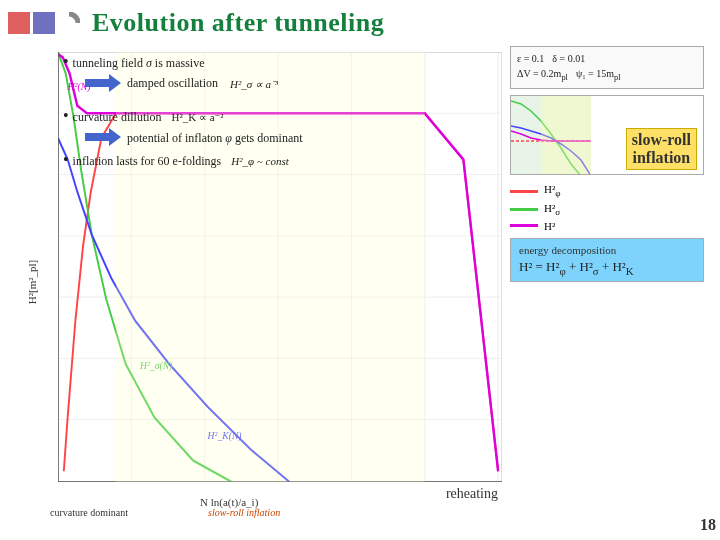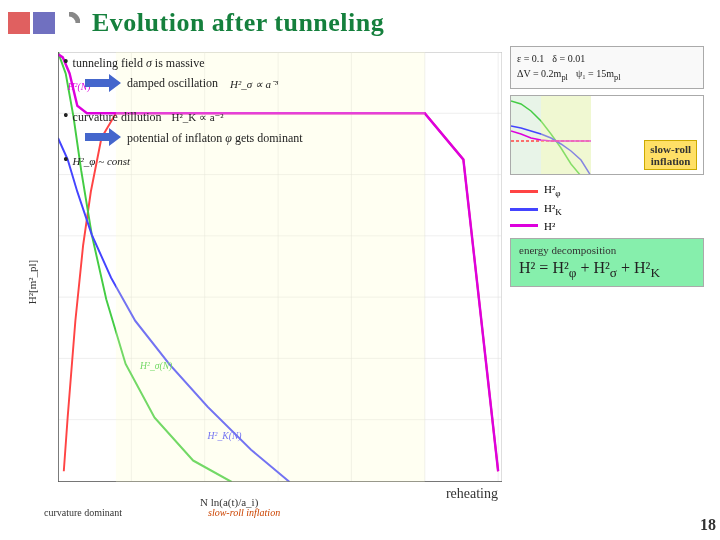--- a/index.html
+++ b/index.html
@@ -83,21 +83,21 @@
       flex: 1;
       display: flex;
       flex-direction: column;
       justify-content: flex-end;
       align-items: flex-end;
       padding: 4px 6px;
     }
     .slowroll-label {
       background: #ffe066;
       color: #333;
-      font-size: 11px;
+      font-size: 16px;
       font-weight: bold;
       padding: 2px 5px;
       border: 1px solid #ccaa00;
       text-align: center;
     }
 
     
     .legend {
       display: flex;
       flex-direction: column;
@@ -114,30 +114,30 @@
     .legend-line {
       width: 28px;
       height: 3px;
       flex-shrink: 0;
     }
 
     
     .energy-box {
       border: 1px solid #aaa;
       padding: 5px 8px;
-      background: #86efac;
+      background: #7dd3fc;
       font-size: 11px;
     }
     .energy-title {
       font-size: 11px;
       color: #333;
       margin-bottom: 3px;
     }
     .energy-formula {
-      font-size: 16px;
+      font-size: 13px;
       color: #222;
     }
 
     
     .chart-svg {
       width: 100%;
       height: 100%;
     }
     .y-axis-label {
       position: absolute;
@@ -230,21 +230,21 @@
 
       <line x1="380" y1="410" x2="456" y2="410" stroke="#3355cc" stroke-width="2"></line>
       <polygon points="456,410 448,406 448,414" fill="#882200"></polygon>
       <circle cx="456" cy="410" r="5" fill="#882200"></circle>
     </svg>
 
     <div style="position:absolute;bottom:14px;left:192px;font-size:11px;color:#333;text-align:center;">
       <span>N    ln(a(t)/a_i)</span>
     </div>
 
-    <div style="position:absolute;bottom:4px;left:36px;font-size:10px;color:#333;">curvature dominant</div>
+    <div style="position:absolute;bottom:4px;left:42px;font-size:10px;color:#333;">curvature dominant</div>
 
     <div style="position:absolute;bottom:4px;left:200px;font-size:10px;color:#cc4400;font-style:italic;">slow-roll inflation</div>
 
     <div style="position:absolute;bottom:20px;right:4px;font-size:14px;color:#333;">reheating</div>
 
     <div style="position:absolute;top:12px;left:55px;right:5px;font-size:12px;color:#222;">
 
       <div style="display:flex;align-items:baseline;gap:4px;margin-bottom:3px;">
         <span style="font-size:16px;line-height:1;">•</span>
         <span>
@@ -268,20 +268,21 @@
 
       <div style="display:flex;align-items:flex-end;gap:6px;margin-left:22px;margin-bottom:6px;">
         <svg width="36" height="18">
           <polygon points="0,5 24,5 24,0 36,9 24,18 24,13 0,13" fill="#4466cc"></polygon>
         </svg>
         <span>potential of inflaton <em>φ</em> gets dominant</span>
       </div>
 
       <div style="display:flex;align-items:baseline;gap:4px;margin-bottom:3px;">
         <span style="font-size:16px;line-height:1;">•</span>
+        <span>inflation lasts for 60 e-foldings &nbsp;</span>
         <span style="font-style:italic;font-size:11px;">H²_φ ~ const</span>
       </div>
     </div>
 
   </div>
 
   <div class="info-panel">
 
     <div class="params-box">
       <div class="param-row">
@@ -313,22 +314,22 @@
         </div>
       </div>
     </div>
 
     <div class="legend">
       <div class="legend-item">
         <div class="legend-line" style="background:#ff4444;"></div>
         <span>H²<sub>φ</sub></span>
       </div>
       <div class="legend-item">
-        <div class="legend-line" style="background:#4444ff;"></div>
-        <span>H²<sub>K</sub></span>
+        <div class="legend-line" style="background:#44cc44;"></div>
+        <span>H²<sub>σ</sub></span>
       </div>
       <div class="legend-item">
         <div class="legend-line" style="background:#dd00dd;"></div>
         <span>H²</span>
       </div>
     </div>
 
     <div class="energy-box">
       <div class="energy-title">energy decomposition</div>
       <div class="energy-formula">

